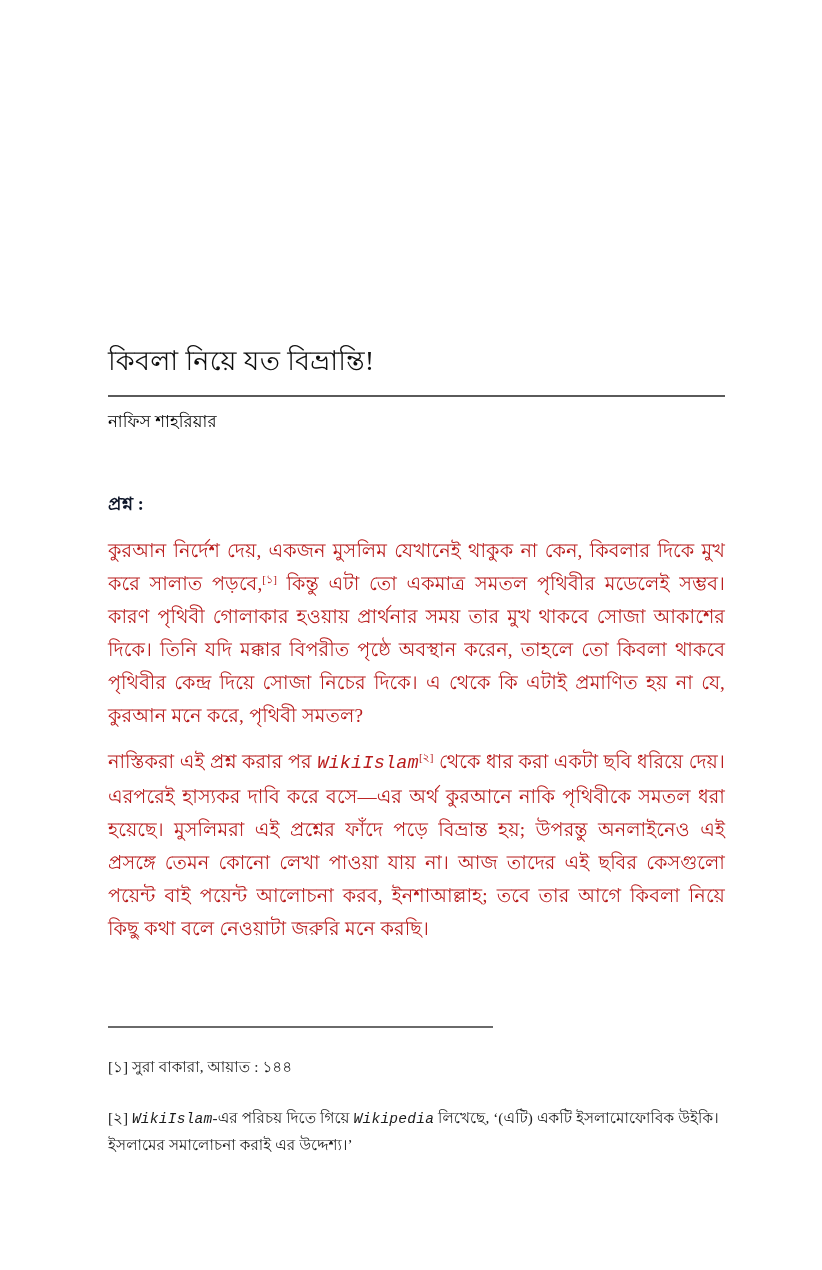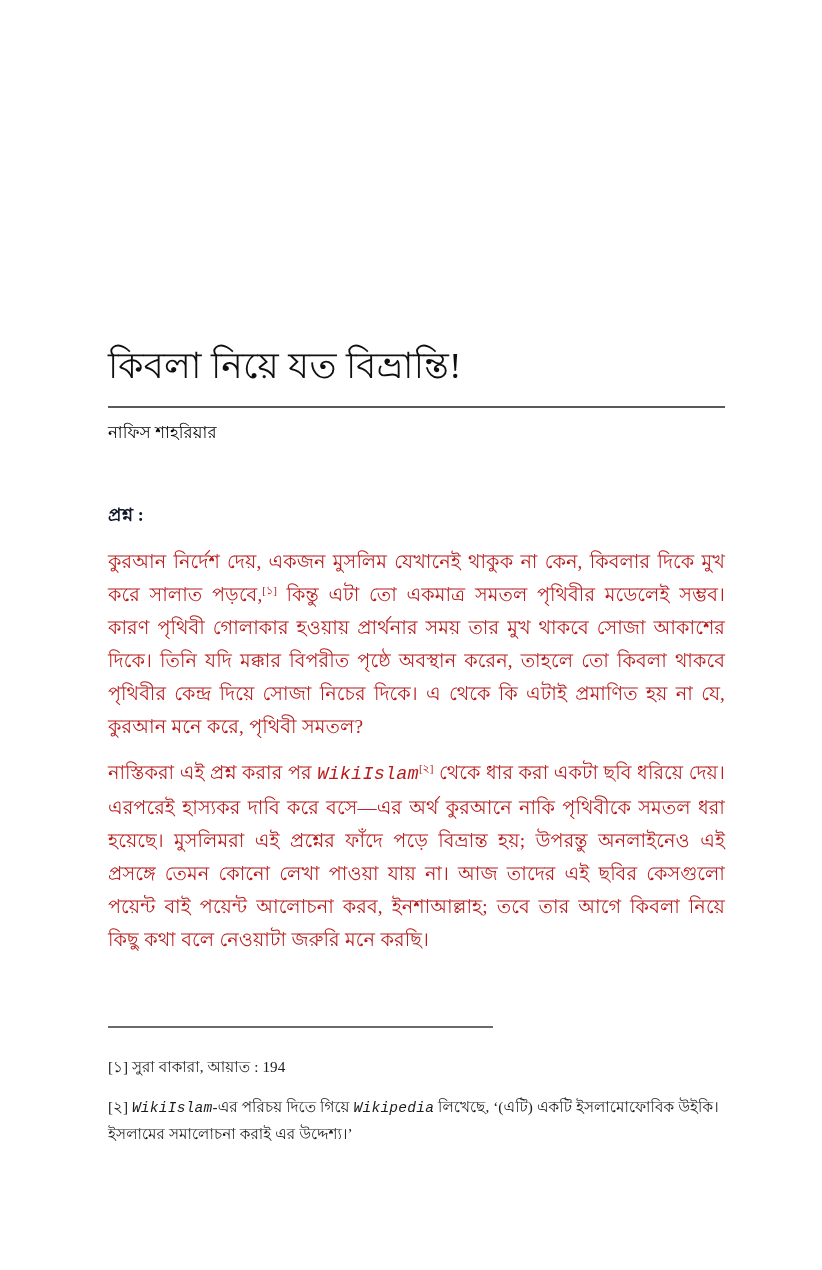--- a/index.html
+++ b/index.html
@@ -31,21 +31,21 @@
 
   .text-block {
     position: absolute;
     left: 108px;
     top: 345px;
     width: 617px;
   }
 
   
   .doc-title {
-    font-size: 36px;
+    font-size: 27px;
     line-height: 1.22;
     font-weight: 400;
     letter-spacing: 0.3px;
     color: #0f0f0f;
     margin: 0;
     padding: 0;
   }
 
   .title-rule {
     height: 0;
@@ -120,21 +120,21 @@
   .footnote {
     font-size: 15.2px;
     line-height: 25px;
     color: #1a1a1a;
     text-align: left;
     margin: 0;
     letter-spacing: 0.1px;
   }
 
   .footnote-1 { margin-top: 26px; }
-  .footnote-2 { margin-top: 15px; }
+  .footnote-2 { margin-top: 26px; }
 
   .footnote .latin-italic {
     font-size: 14.6px;
   }
 
   .fn-marker {
     letter-spacing: 0;
   }
 </style>
 </head>
@@ -156,19 +156,19 @@
 
 
     <p class="body-para"><span>নাস্তিকরা এই প্রশ্ন করার পর </span><span class="latin-italic">WikiIslam</span><sup class="fn-ref">[২]</sup><span> থেকে ধার করা একটা ছবি ধরিয়ে দেয়। এরপরেই হাস্যকর দাবি করে বসে—এর অর্থ কুরআনে নাকি পৃথিবীকে সমতল ধরা হয়েছে। মুসলিমরা এই প্রশ্নের ফাঁদে পড়ে বিভ্রান্ত হয়; উপরন্তু অনলাইনেও এই প্রসঙ্গে তেমন কোনো লেখা পাওয়া যায় না। আজ তাদের এই ছবির কেসগুলো পয়েন্ট বাই পয়েন্ট আলোচনা করব, ইনশাআল্লাহ; তবে তার আগে কিবলা নিয়ে কিছু কথা বলে নেওয়াটা জরুরি মনে করছি।</span></p>
 
   </div>
 
   <div class="footnotes">
 
     <hr class="footnote-rule">
 
-    <p class="footnote footnote-1"><span class="fn-marker">[১]</span><span> সুরা বাকারা, আয়াত : 194</span></p>
+    <p class="footnote footnote-1"><span class="fn-marker">[১]</span><span> সুরা বাকারা, আয়াত : ১৪৪</span></p>
 
     <p class="footnote footnote-2"><span class="fn-marker">[২]</span><span>&nbsp;</span><span class="latin-italic">WikiIslam</span><span>-এর পরিচয় দিতে গিয়ে </span><span class="latin-italic">Wikipedia</span><span> লিখেছে, ‘(এটি) একটি ইসলামোফোবিক উইকি। ইসলামের সমালোচনা করাই এর উদ্দেশ্য।’</span></p>
 
   </div>
 
 </div>
 
 </body></html>

